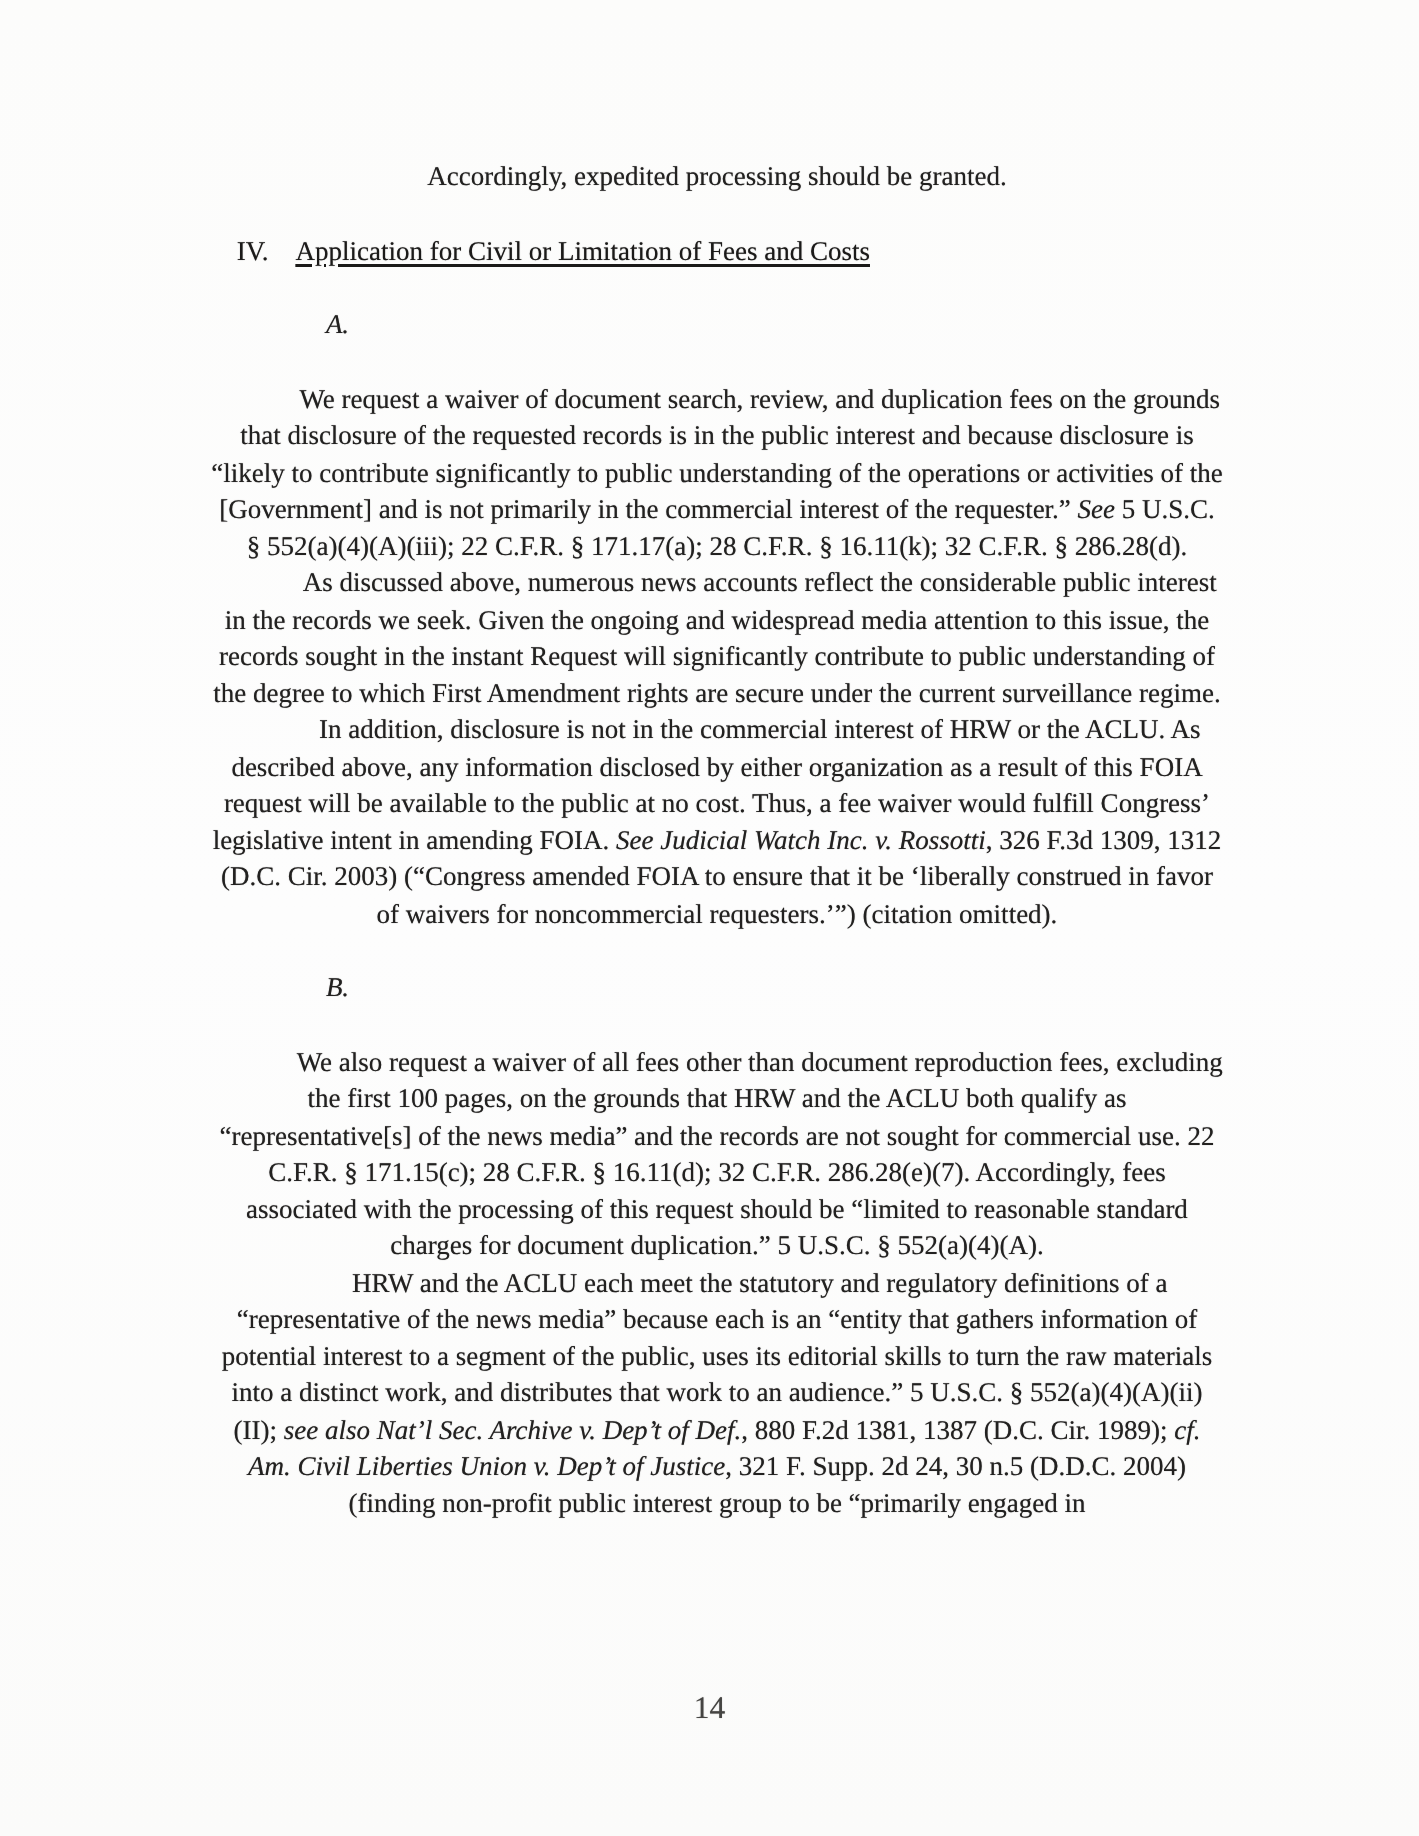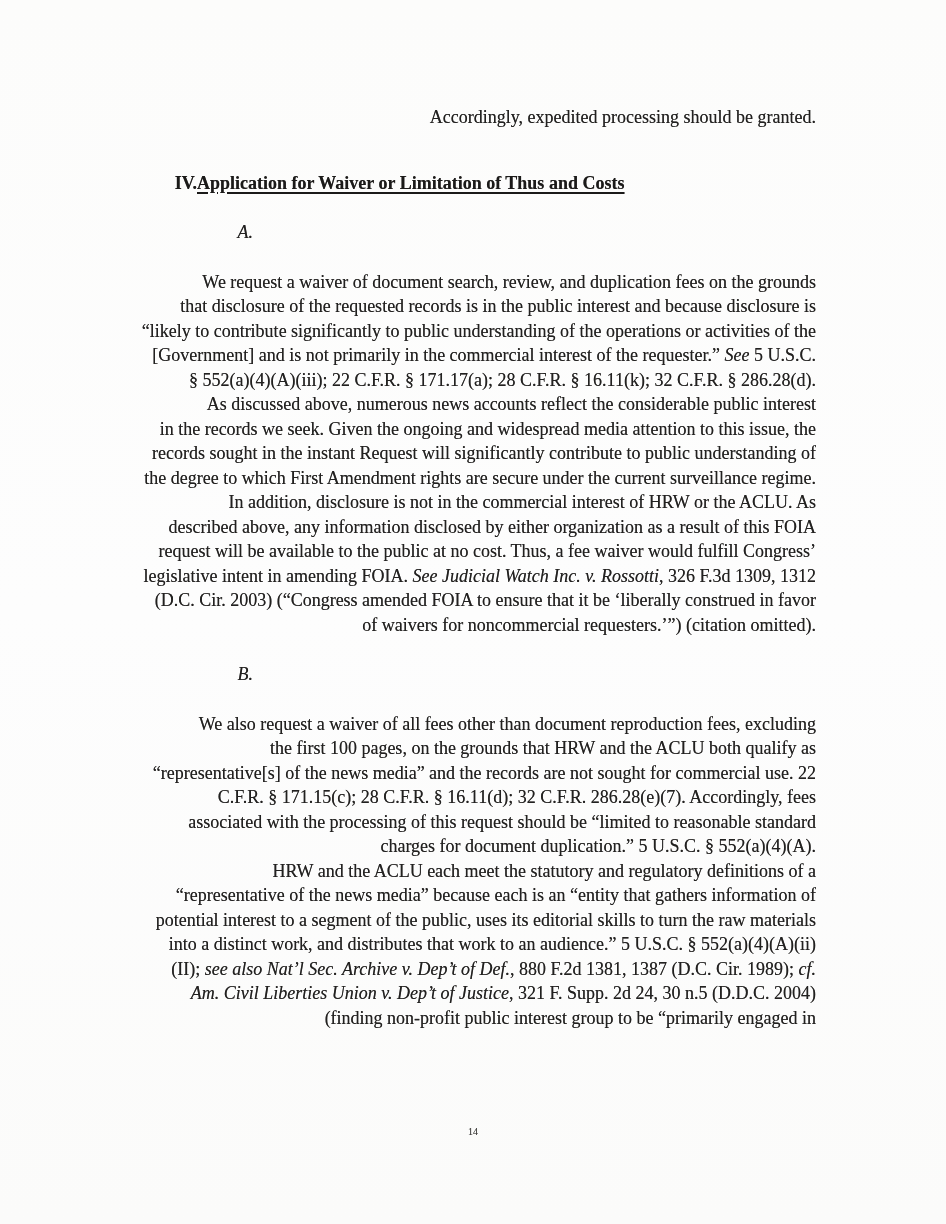--- a/index.html
+++ b/index.html
@@ -21,36 +21,36 @@
   .content {
     position: absolute;
     left: 140px;
     top: 105px;
     width: 676px;
     font-family: "Liberation Serif", "DejaVu Serif", serif;
     font-size: 18px;
     line-height: 24.5px;
     color: #222120;
     text-shadow: 0 0 0.6px rgba(45,42,40,0.65);
-    text-align: right;
+    text-align: center;
   }
   .para {
     margin: 0;
     text-indent: 57px;
   }
   .intro {
     text-indent: 0;
   }
   .gap-top {
     margin-top: 25px;
   }
   .h1 {
     display: flex;
-    margin-top: 41px;
-    font-weight: bold;
+    margin-top: 25px;
+    font-weight: normal;
     color: #1b1a19;
   }
   .h1num {
     width: 57px;
     flex: 0 0 57px;
   }
   .h1title {
     text-decoration: underline;
     text-decoration-thickness: 1.5px;
     text-underline-offset: 3px;
@@ -69,36 +69,36 @@
   .it {
     font-style: italic;
   }
   .page-number {
     position: absolute;
     left: 0;
     width: 946px;
     top: 1126px;
     text-align: center;
     font-family: "Liberation Serif", "DejaVu Serif", serif;
-    font-size: 10px;
+    font-size: 21px;
     color: #454442;
     text-shadow: 0 0 0.6px rgba(60,58,55,0.6);
   }
 </style>
 </head>
 <body>
 
 <div class="page">
   <div class="content">
 
     <p class="para intro"><span>Accordingly, expedited processing should be granted.</span></p>
 
     <div class="h1">
       <span class="h1num">IV.</span>
-      <span class="h1title">Application for Waiver or Limitation of Thus and Costs</span>
+      <span class="h1title">Application for Civil or Limitation of Fees and Costs</span>
     </div>
 
     <div class="h2">
       <span class="h2num">A.</span>
     </div>
 
     <p class="para gap-top"><span>We request a waiver of document search, review, and duplication fees on the grounds that disclosure of the requested records is in the public interest and because disclosure is “likely to contribute significantly to public understanding of the operations or activities of the [Government] and is not primarily in the commercial interest of the requester.” </span><span class="it">See</span><span> 5 U.S.C. § 552(a)(4)(A)(iii); 22 C.F.R. § 171.17(a); 28 C.F.R. § 16.11(k); 32 C.F.R. § 286.28(d).</span></p>
 
     <p class="para"><span>As discussed above, numerous news accounts reflect the considerable public interest in the records we seek. Given the ongoing and widespread media attention to this issue, the records sought in the instant Request will significantly contribute to public understanding of the degree to which First Amendment rights are secure under the current surveillance regime.</span></p>
 

